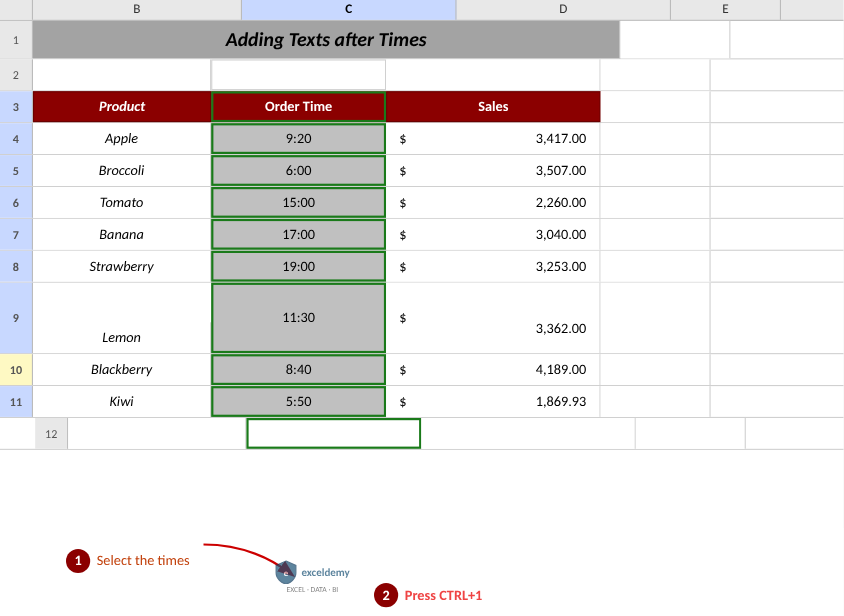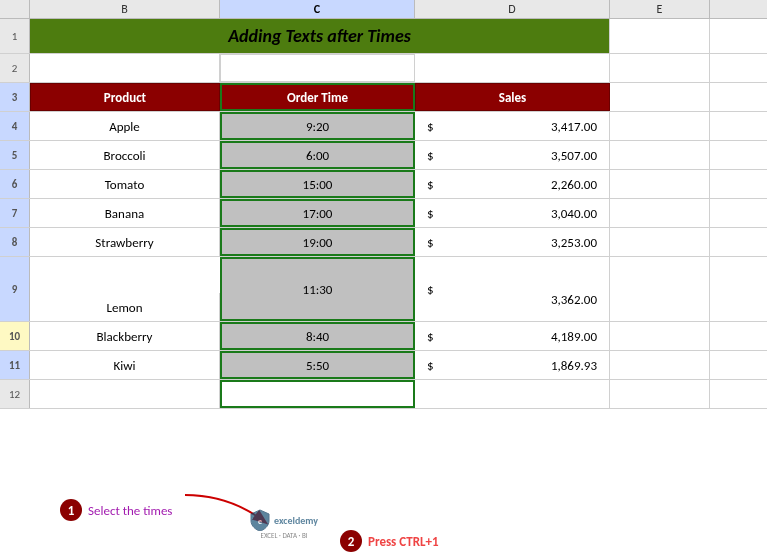--- a/index.html
+++ b/index.html
@@ -80,22 +80,22 @@
     }
 
     .cell {
       border-right: 1px solid #d0d0d0;
       display: flex;
       align-items: center;
       padding: 0 6px;
       min-height: 28px;
     }
 
-    .cell-b { width: 190px; justify-content: center; }
-    .cell-c { width: 195px; justify-content: center; background: #c0c0c0; border: 1px solid #888; }
+    .cell-b { width: 162px; justify-content: center; font-style: italic; }
+    .cell-c { width: 159px; justify-content: center; background: #c0c0c0; border: 1px solid #888; }
     .cell-d { width: 195px; }
     .cell-e { width: 100px; }
 
     
     .header-cell {
       background: #8B0000;
       color: white;
       font-weight: bold;
       justify-content: center;
       border: 1px solid #6a0000;
@@ -157,21 +157,21 @@
       font-size: 13px;
       display: flex;
       align-items: center;
       justify-content: center;
       margin-right: 6px;
       flex-shrink: 0;
     }
 
     .annotation-text {
       font-size: 13px;
-      color: #a21caf;
+      color: #c2410c;
       margin-right: 8px;
     }
 
     
 
     .annotation-2 {
       display: flex;
       align-items: center;
       position: absolute;
       bottom: 8px;
@@ -219,21 +219,21 @@
     <div class="col-header col-b">B</div>
     <div class="col-header col-c" style="background:#c8d8ff; font-weight:bold; color:#000;">C</div>
     <div class="col-header col-d">D</div>
     <div class="col-header col-e">E</div>
   </div>
 
   <div class="grid">
 
     <div class="grid-row title-row">
       <div class="cell-rownum">1</div>
-      <div class="cell cell-b" style="background:#4d7c0f; border-right:1px solid #d0d0d0; width:580px; justify-content:center; font-size:18px; font-weight:bold; font-style:italic;">
+      <div class="cell cell-b" style="background:#a3a3a3; border-right:1px solid #d0d0d0; width:534px; justify-content:center; font-size:18px; font-weight:bold; font-style:italic;">
         <span>Adding Texts after Times</span>
       </div>
       <div class="cell cell-e" style="background:white;"></div>
     </div>
 
     <div class="grid-row" style="min-height:22px;">
       <div class="cell-rownum">2</div>
       <div class="cell cell-b" style="background:white;"></div>
       <div class="cell cell-c" style="background:white; border:1px solid #d0d0d0;"></div>
       <div class="cell cell-d" style="background:white;"></div>
@@ -330,21 +330,21 @@
       <div class="cell cell-b" style="background:white; justify-content:center;">Kiwi</div>
       <div class="cell cell-c cell-c-selected" style="justify-content:center;">5:50</div>
       <div class="cell cell-d" style="background:white; justify-content:flex-start; padding:0 12px;">
         <span class="dollar-sign">$</span>
         <span style="margin-left:auto;">1,869.93</span>
       </div>
       <div class="cell cell-e" style="background:white;"></div>
     </div>
       </div>
 
-    <div class="grid-row" style="min-height:22px;">
+    <div class="grid-row" style="min-height:22px;padding-left:32px;">
       <div class="cell-rownum">12</div>
       <div class="cell cell-b" style="background:white;"></div>
       <div class="cell cell-c" style="background:white; border:2px solid #1a7a1a;"></div>
       <div class="cell cell-d" style="background:white;"></div>
       <div class="cell cell-e" style="background:white;"></div>
     </div>
 
   </div>
 
   <div class="annotation-area">

